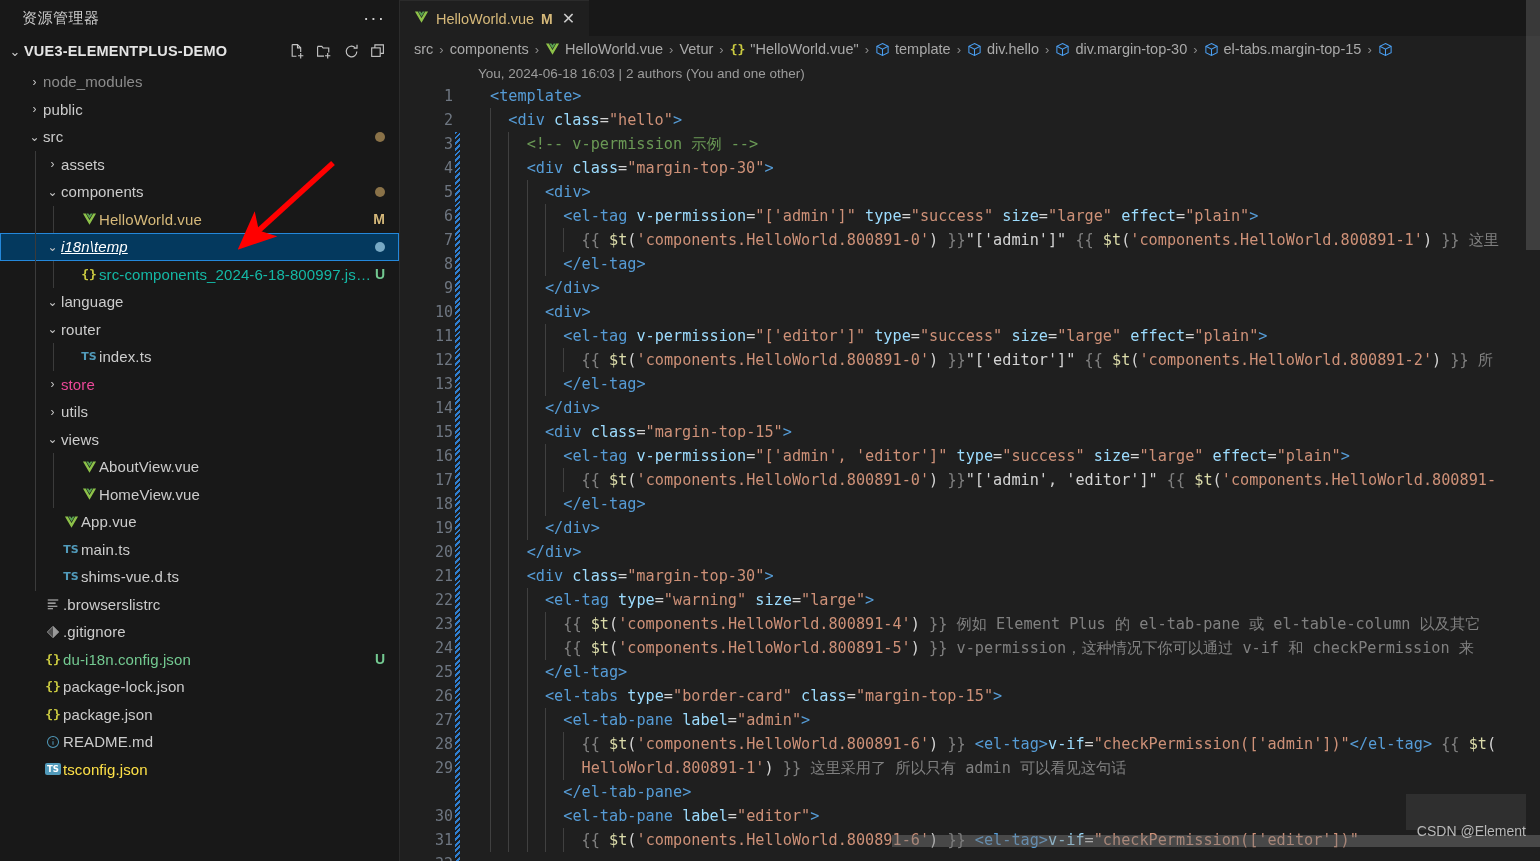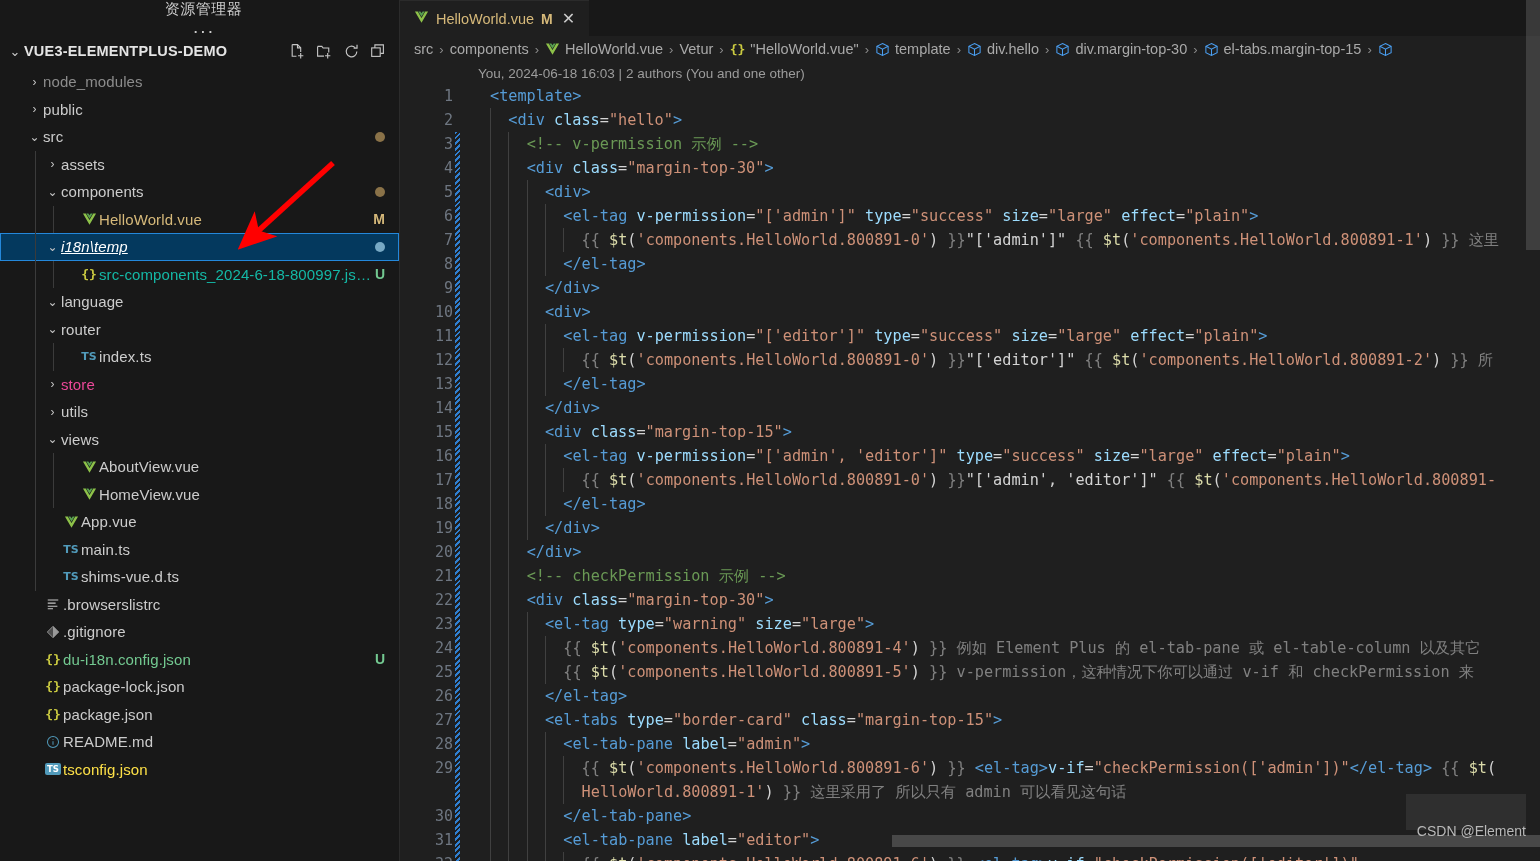--- a/index.html
+++ b/index.html
@@ -22,21 +22,20 @@
     border-right: 1px solid #2b2b2b;
     display: flex; flex-direction: column;
     flex: none;
     position: relative;
   }
   .sb-title-row {
     height: 36px;
     display: flex; align-items: center;
     padding: 0 14px 0 22px;
     justify-content: space-between;
-    flex-direction: column;
   }
   .sb-title {
     font-size: 15px; color: #cccccc; letter-spacing: .5px;
   }
   .sb-dots { color: #cccccc; font-size: 19px; line-height: 10px; letter-spacing: 1px; cursor: pointer;}
 
   .sb-root {
     height: 30px;
     display: flex; align-items: center;
     padding-left: 6px; padding-right: 12px;
@@ -616,21 +615,20 @@
           <div class="cline"><span class="ig" style="left: 0px;"></span><span class="ig" style="left: 18.32px;"></span><span class="ig" style="left: 36.64px;"></span><span class="ig" style="left: 54.96px;"></span><span style="padding-left: 73.28px;"><span class="t-tag">&lt;el-tag </span><span class="t-attr">v-permission</span><span class="t-punc">=</span><span class="t-str">"['editor']"</span><span class="t-punc"> </span><span class="t-attr">type</span><span class="t-punc">=</span><span class="t-str">"success"</span><span class="t-punc"> </span><span class="t-attr">size</span><span class="t-punc">=</span><span class="t-str">"large"</span><span class="t-punc"> </span><span class="t-attr">effect</span><span class="t-punc">=</span><span class="t-str">"plain"</span><span class="t-tag">&gt;</span></span></div>
           <div class="cline"><span class="ig" style="left: 0px;"></span><span class="ig" style="left: 18.32px;"></span><span class="ig" style="left: 36.64px;"></span><span class="ig" style="left: 54.96px;"></span><span class="ig" style="left: 73.28px;"></span><span style="padding-left: 91.6px;"><span class="t-intp">{{ </span><span class="t-fn">$t</span><span class="t-punc">(</span><span class="t-str">'components.HelloWorld.800891-0'</span><span class="t-punc">)</span><span class="t-intp"> }}</span><span class="t-punc">"['editor']" </span><span class="t-intp">{{ </span><span class="t-fn">$t</span><span class="t-punc">(</span><span class="t-str">'components.HelloWorld.800891-2'</span><span class="t-punc">)</span><span class="t-intp"> }} </span><span class="t-plain">所</span></span></div>
           <div class="cline"><span class="ig" style="left: 0px;"></span><span class="ig" style="left: 18.32px;"></span><span class="ig" style="left: 36.64px;"></span><span class="ig" style="left: 54.96px;"></span><span style="padding-left: 73.28px;"><span class="t-tag">&lt;/el-tag&gt;</span></span></div>
           <div class="cline"><span class="ig" style="left: 0px;"></span><span class="ig" style="left: 18.32px;"></span><span class="ig" style="left: 36.64px;"></span><span style="padding-left: 54.96px;"><span class="t-tag">&lt;/div&gt;</span></span></div>
           <div class="cline"><span class="ig" style="left: 0px;"></span><span class="ig" style="left: 18.32px;"></span><span class="ig" style="left: 36.64px;"></span><span style="padding-left: 54.96px;"><span class="t-tag">&lt;div </span><span class="t-attr">class</span><span class="t-punc">=</span><span class="t-str">"margin-top-15"</span><span class="t-tag">&gt;</span></span></div>
           <div class="cline"><span class="ig" style="left: 0px;"></span><span class="ig" style="left: 18.32px;"></span><span class="ig" style="left: 36.64px;"></span><span class="ig" style="left: 54.96px;"></span><span style="padding-left: 73.28px;"><span class="t-tag">&lt;el-tag </span><span class="t-attr">v-permission</span><span class="t-punc">=</span><span class="t-str">"['admin', 'editor']"</span><span class="t-punc"> </span><span class="t-attr">type</span><span class="t-punc">=</span><span class="t-str">"success"</span><span class="t-punc"> </span><span class="t-attr">size</span><span class="t-punc">=</span><span class="t-str">"large"</span><span class="t-punc"> </span><span class="t-attr">effect</span><span class="t-punc">=</span><span class="t-str">"plain"</span><span class="t-tag">&gt;</span></span></div>
           <div class="cline"><span class="ig" style="left: 0px;"></span><span class="ig" style="left: 18.32px;"></span><span class="ig" style="left: 36.64px;"></span><span class="ig" style="left: 54.96px;"></span><span class="ig" style="left: 73.28px;"></span><span style="padding-left: 91.6px;"><span class="t-intp">{{ </span><span class="t-fn">$t</span><span class="t-punc">(</span><span class="t-str">'components.HelloWorld.800891-0'</span><span class="t-punc">)</span><span class="t-intp"> }}</span><span class="t-punc">"['admin', 'editor']" </span><span class="t-intp">{{ </span><span class="t-fn">$t</span><span class="t-punc">(</span><span class="t-str">'components.HelloWorld.800891-</span></span></div>
           <div class="cline"><span class="ig" style="left: 0px;"></span><span class="ig" style="left: 18.32px;"></span><span class="ig" style="left: 36.64px;"></span><span class="ig" style="left: 54.96px;"></span><span style="padding-left: 73.28px;"><span class="t-tag">&lt;/el-tag&gt;</span></span></div>
           <div class="cline"><span class="ig" style="left: 0px;"></span><span class="ig" style="left: 18.32px;"></span><span class="ig" style="left: 36.64px;"></span><span style="padding-left: 54.96px;"><span class="t-tag">&lt;/div&gt;</span></span></div>
           <div class="cline"><span class="ig" style="left: 0px;"></span><span class="ig" style="left: 18.32px;"></span><span style="padding-left: 36.64px;"><span class="t-tag">&lt;/div&gt;</span></span></div>
-          <div class="cline"><span class="ig" style="left: 0px;"></span><span class="ig" style="left: 18.32px;"></span><span style="padding-left: 36.64px;"><span class="t-cmt">&lt;!-- checkPermission 示例 --&gt;</span></span></div>
           <div class="cline"><span class="ig" style="left: 0px;"></span><span class="ig" style="left: 18.32px;"></span><span style="padding-left: 36.64px;"><span class="t-tag">&lt;div </span><span class="t-attr">class</span><span class="t-punc">=</span><span class="t-str">"margin-top-30"</span><span class="t-tag">&gt;</span></span></div>
           <div class="cline"><span class="ig" style="left: 0px;"></span><span class="ig" style="left: 18.32px;"></span><span class="ig" style="left: 36.64px;"></span><span style="padding-left: 54.96px;"><span class="t-tag">&lt;el-tag </span><span class="t-attr">type</span><span class="t-punc">=</span><span class="t-str">"warning"</span><span class="t-punc"> </span><span class="t-attr">size</span><span class="t-punc">=</span><span class="t-str">"large"</span><span class="t-tag">&gt;</span></span></div>
           <div class="cline"><span class="ig" style="left: 0px;"></span><span class="ig" style="left: 18.32px;"></span><span class="ig" style="left: 36.64px;"></span><span class="ig" style="left: 54.96px;"></span><span style="padding-left: 73.28px;"><span class="t-intp">{{ </span><span class="t-fn">$t</span><span class="t-punc">(</span><span class="t-str">'components.HelloWorld.800891-4'</span><span class="t-punc">)</span><span class="t-intp"> }} </span><span class="t-plain">例如 Element Plus 的 el-tab-pane 或 el-table-column 以及其它</span></span></div>
           <div class="cline"><span class="ig" style="left: 0px;"></span><span class="ig" style="left: 18.32px;"></span><span class="ig" style="left: 36.64px;"></span><span class="ig" style="left: 54.96px;"></span><span style="padding-left: 73.28px;"><span class="t-intp">{{ </span><span class="t-fn">$t</span><span class="t-punc">(</span><span class="t-str">'components.HelloWorld.800891-5'</span><span class="t-punc">)</span><span class="t-intp"> }} </span><span class="t-plain">v-permission，这种情况下你可以通过 v-if 和 checkPermission 来</span></span></div>
           <div class="cline"><span class="ig" style="left: 0px;"></span><span class="ig" style="left: 18.32px;"></span><span class="ig" style="left: 36.64px;"></span><span style="padding-left: 54.96px;"><span class="t-tag">&lt;/el-tag&gt;</span></span></div>
           <div class="cline"><span class="ig" style="left: 0px;"></span><span class="ig" style="left: 18.32px;"></span><span class="ig" style="left: 36.64px;"></span><span style="padding-left: 54.96px;"><span class="t-tag">&lt;el-tabs </span><span class="t-attr">type</span><span class="t-punc">=</span><span class="t-str">"border-card"</span><span class="t-punc"> </span><span class="t-attr">class</span><span class="t-punc">=</span><span class="t-str">"margin-top-15"</span><span class="t-tag">&gt;</span></span></div>
           <div class="cline"><span class="ig" style="left: 0px;"></span><span class="ig" style="left: 18.32px;"></span><span class="ig" style="left: 36.64px;"></span><span class="ig" style="left: 54.96px;"></span><span style="padding-left: 73.28px;"><span class="t-tag">&lt;el-tab-pane </span><span class="t-attr">label</span><span class="t-punc">=</span><span class="t-str">"admin"</span><span class="t-tag">&gt;</span></span></div>
           <div class="cline"><span class="ig" style="left: 0px;"></span><span class="ig" style="left: 18.32px;"></span><span class="ig" style="left: 36.64px;"></span><span class="ig" style="left: 54.96px;"></span><span class="ig" style="left: 73.28px;"></span><span style="padding-left: 91.6px;"><span class="t-intp">{{ </span><span class="t-fn">$t</span><span class="t-punc">(</span><span class="t-str">'components.HelloWorld.800891-6'</span><span class="t-punc">)</span><span class="t-intp"> }} </span><span class="t-tag">&lt;el-tag&gt;</span><span class="t-attr">v-if</span><span class="t-punc">=</span><span class="t-str">"checkPermission(['admin'])"</span><span class="t-tag">&lt;/el-tag&gt;</span><span class="t-intp"> {{ </span><span class="t-fn">$t</span><span class="t-punc">(</span></span></div>
           <div class="cline"><span class="ig" style="left: 0px;"></span><span class="ig" style="left: 18.32px;"></span><span class="ig" style="left: 36.64px;"></span><span class="ig" style="left: 54.96px;"></span><span class="ig" style="left: 73.28px;"></span><span style="padding-left: 91.6px;"><span class="t-str">HelloWorld.800891-1'</span><span class="t-punc">)</span><span class="t-intp"> }} </span><span class="t-plain">这里采用了 所以只有 admin 可以看见这句话</span></span></div>
           <div class="cline"><span class="ig" style="left: 0px;"></span><span class="ig" style="left: 18.32px;"></span><span class="ig" style="left: 36.64px;"></span><span class="ig" style="left: 54.96px;"></span><span style="padding-left: 73.28px;"><span class="t-tag">&lt;/el-tab-pane&gt;</span></span></div>

